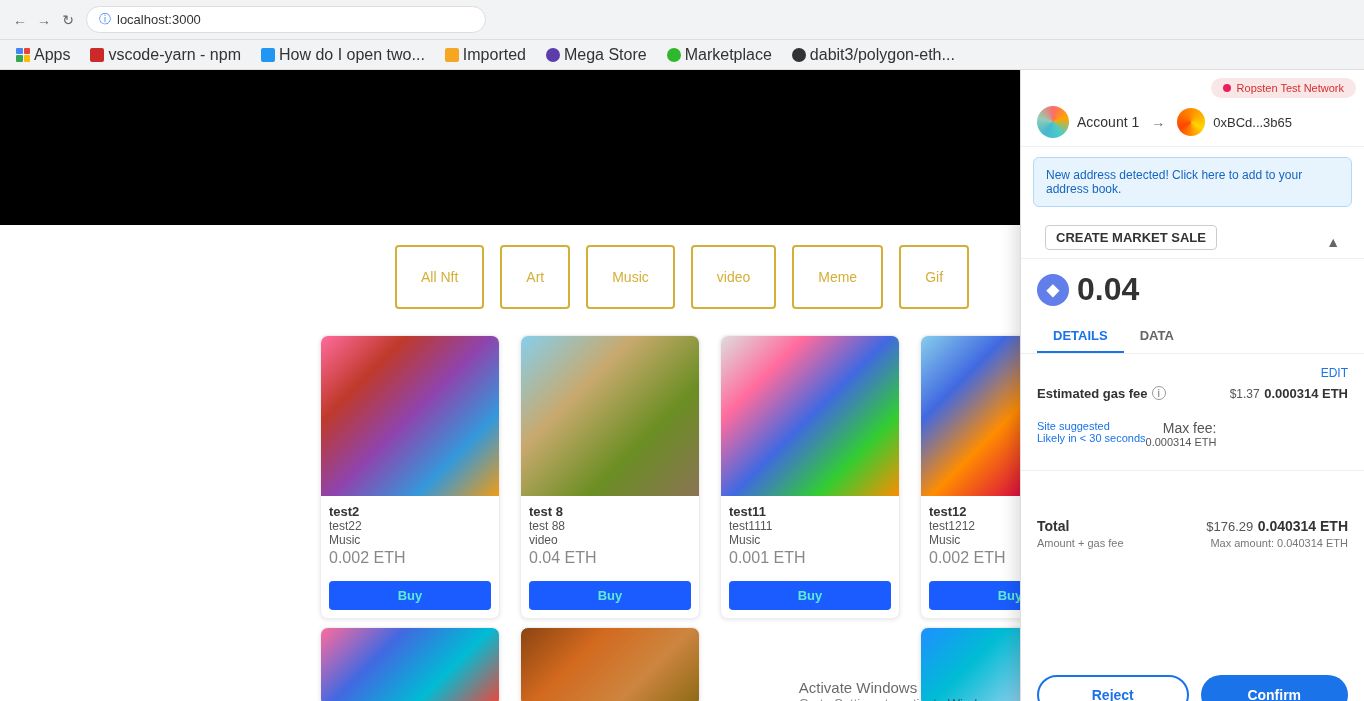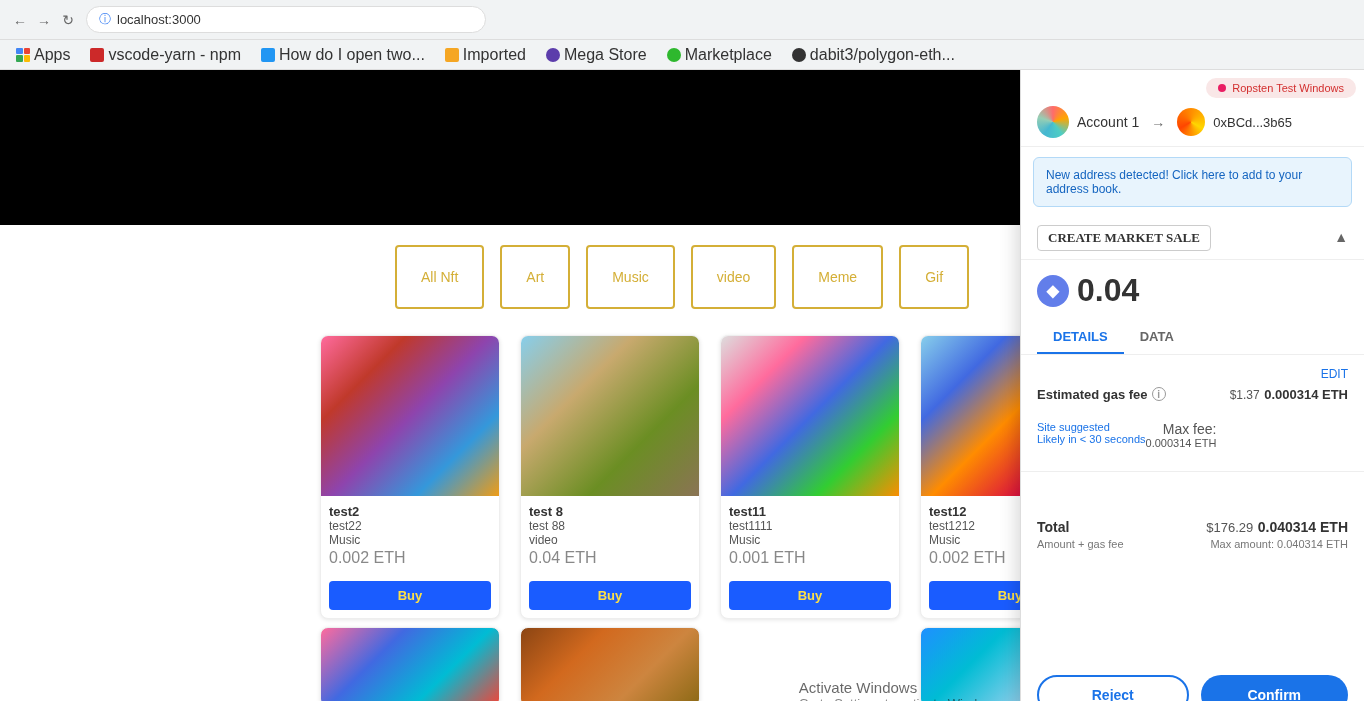--- a/index.html
+++ b/index.html
@@ -127,21 +127,21 @@
     }
     .nft-name { font-size: 13px; font-weight: 600; color: #333; }
     .nft-name2 { font-size: 12px; color: #555; }
     .nft-category { font-size: 12px; color: #555; }
     .nft-price { font-size: 16px; color: #888; margin-top: 2px; }
     .buy-btn {
       display: block;
       width: calc(100% - 16px);
       margin: 6px 8px 8px;
       background: #1a5cff;
-      color: #fde047;
+      color: #5eead4;
       border: none;
       border-radius: 4px;
       padding: 7px 0;
       cursor: pointer;
       font-size: 13px;
       font-weight: 600;
     }
 
     
     .nft-grid-bottom {
@@ -226,25 +226,24 @@
       margin: 10px 12px;
       padding: 10px 12px;
       font-size: 12px;
       color: #1565c0;
       cursor: pointer;
     }
 
     
     .tx-header {
       display: flex;
-      align-items: center;
+      align-items: flex-end;
       justify-content: space-between;
-      padding: 8px 16px;
+      padding: 8px 24px;
       border-bottom: 1px solid #eee;
-      font-family: Liberation Serif, serif;
     }
     .tx-title {
       font-size: 13px;
       font-weight: 600;
       color: #333;
       border: 1px solid #ccc;
       padding: 4px 10px;
       border-radius: 4px;
     }
     .chevron-up { color: #666; font-size: 14px; cursor: pointer; }
@@ -530,21 +529,21 @@
 
   <div class="activate-windows">
     <div>Activate Windows</div>
     <div>Go to Settings to activate Windows.</div>
   </div>
 
   <div class="metamask-overlay">
 
     <div class="network-badge">
       <span class="network-dot"></span>
-      <span>Ropsten Test Windows</span>
+      <span>Ropsten Test Network</span>
     </div>
 
     <div class="account-row">
       <span class="account-avatar"></span>
       <span class="account-name">Account 1</span>
       <span class="arrow-icon">→</span>
       <span class="address-avatar"></span>
       <span class="address-text">0xBCd...3b65</span>
     </div>
 

